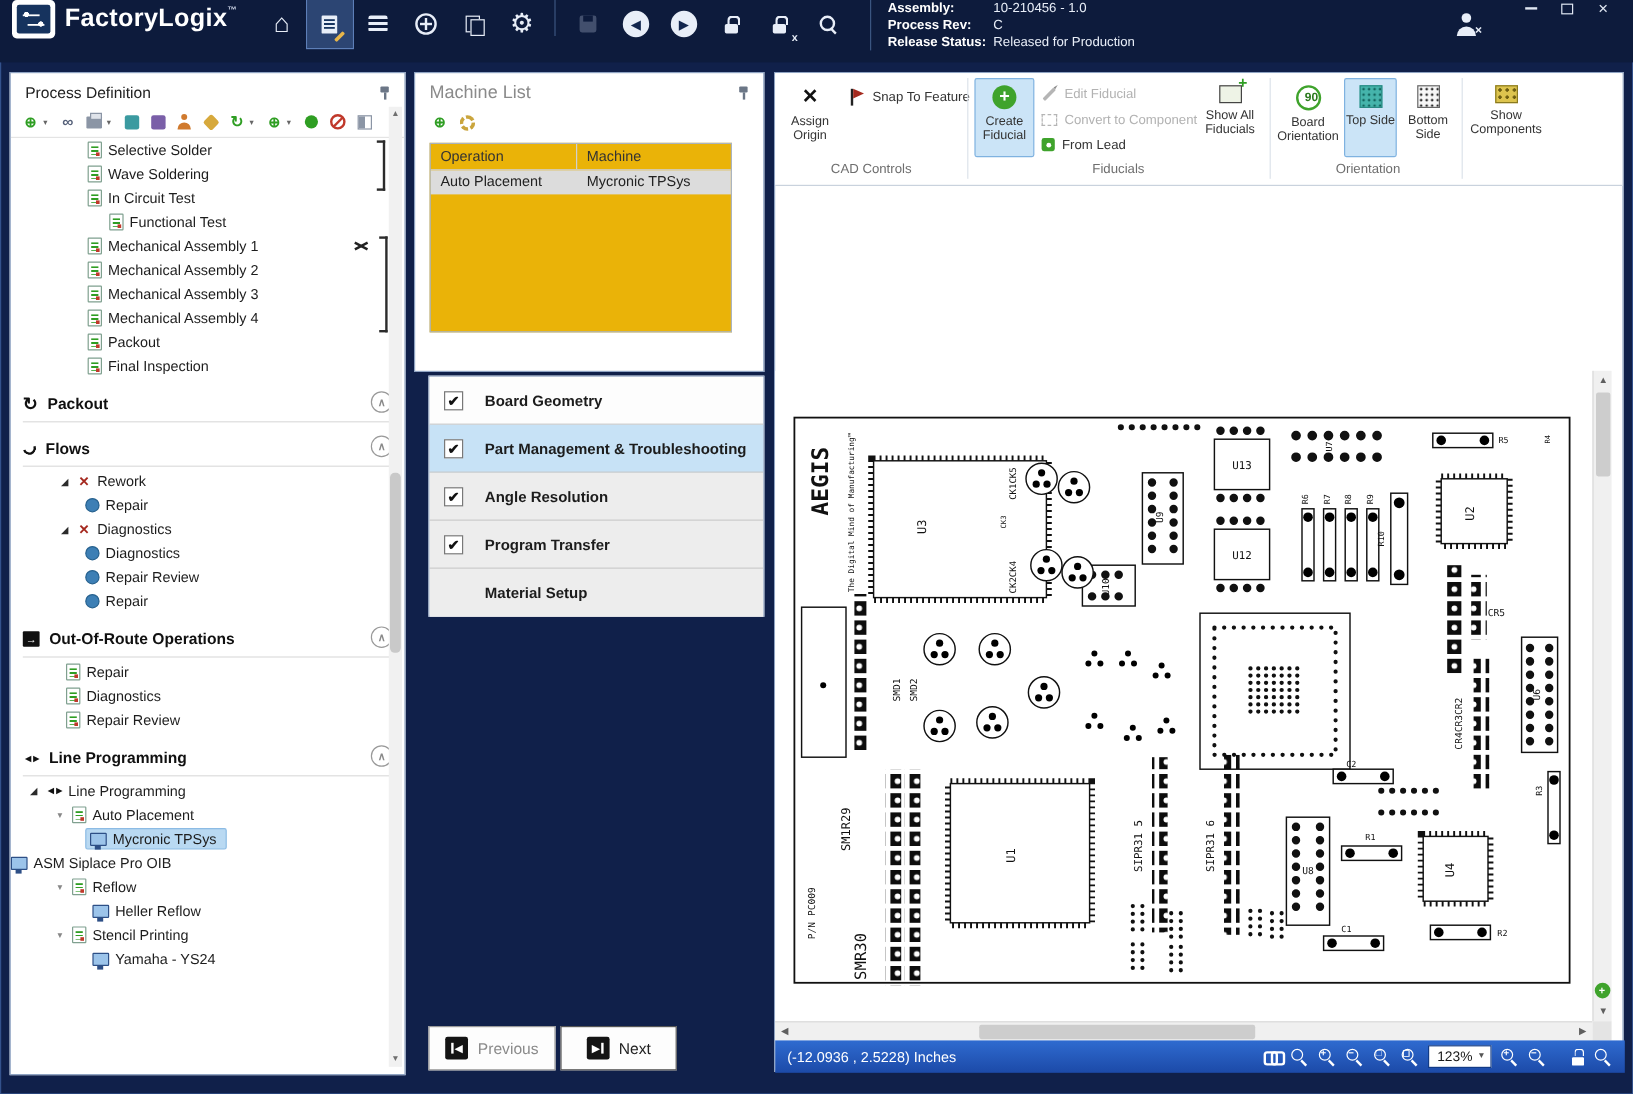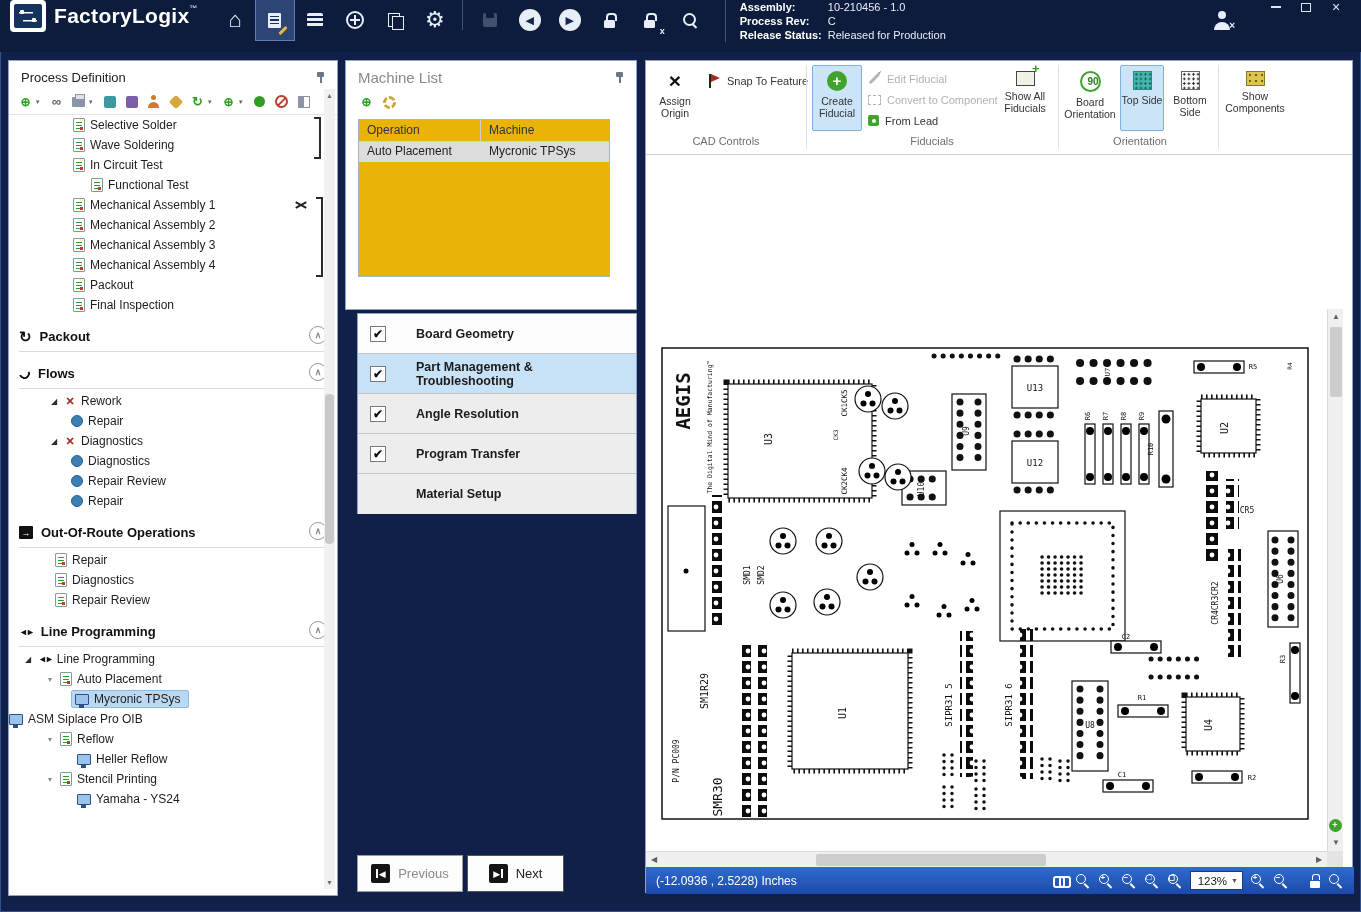--- a/index.html
+++ b/index.html
@@ -129,21 +129,21 @@
 .mtd{padding:2px 8px}
 .mtd:first-child{width:122px}
 
 
 .wstep{height:40px;display:flex;align-items:center;gap:14px;padding:0 12px;background:#ededed;border-bottom:1px solid #c6c6c6;font-size:12.5px;font-weight:bold;color:#1c1c1c}
 .wstep.first{background:#fdfdfd}
 .wstep.sel{background:#c7e2f6}
 .wstep:last-child{border-bottom:none}
 .wcheck{width:16px;height:16px;border:1px solid #787878;background:#fff;display:flex;align-items:center;justify-content:center;font-size:12px;color:#111;flex:none}
 .wspace{width:16px;flex:none}
-.wlabel{margin-left:16px}
+.wlabel{margin-left:4px}
 
 
 .navbtn{position:absolute;height:37px;background:#fdfdfd;border:1px solid #9a9a9a;display:flex;align-items:center;justify-content:center;gap:8px;font-size:13px}
 #btn-prev{left:357px;top:855px;width:106px;color:#8a8a8a}
 #btn-next{left:467px;top:855px;width:97px;color:#222;border:1px solid #555}
 .skipic{width:19px;height:19px;background:#141414;color:#fff;border-radius:2px;display:inline-flex;align-items:center;justify-content:center;font-size:9px;gap:1px;flex:none}
 .skipic .vb{width:2px;height:9px;background:#fff}
 
 
 .ribbon{position:absolute;left:0;top:0;width:100%;height:94px;background:#fff;border-bottom:1px solid #c9d2dd}

